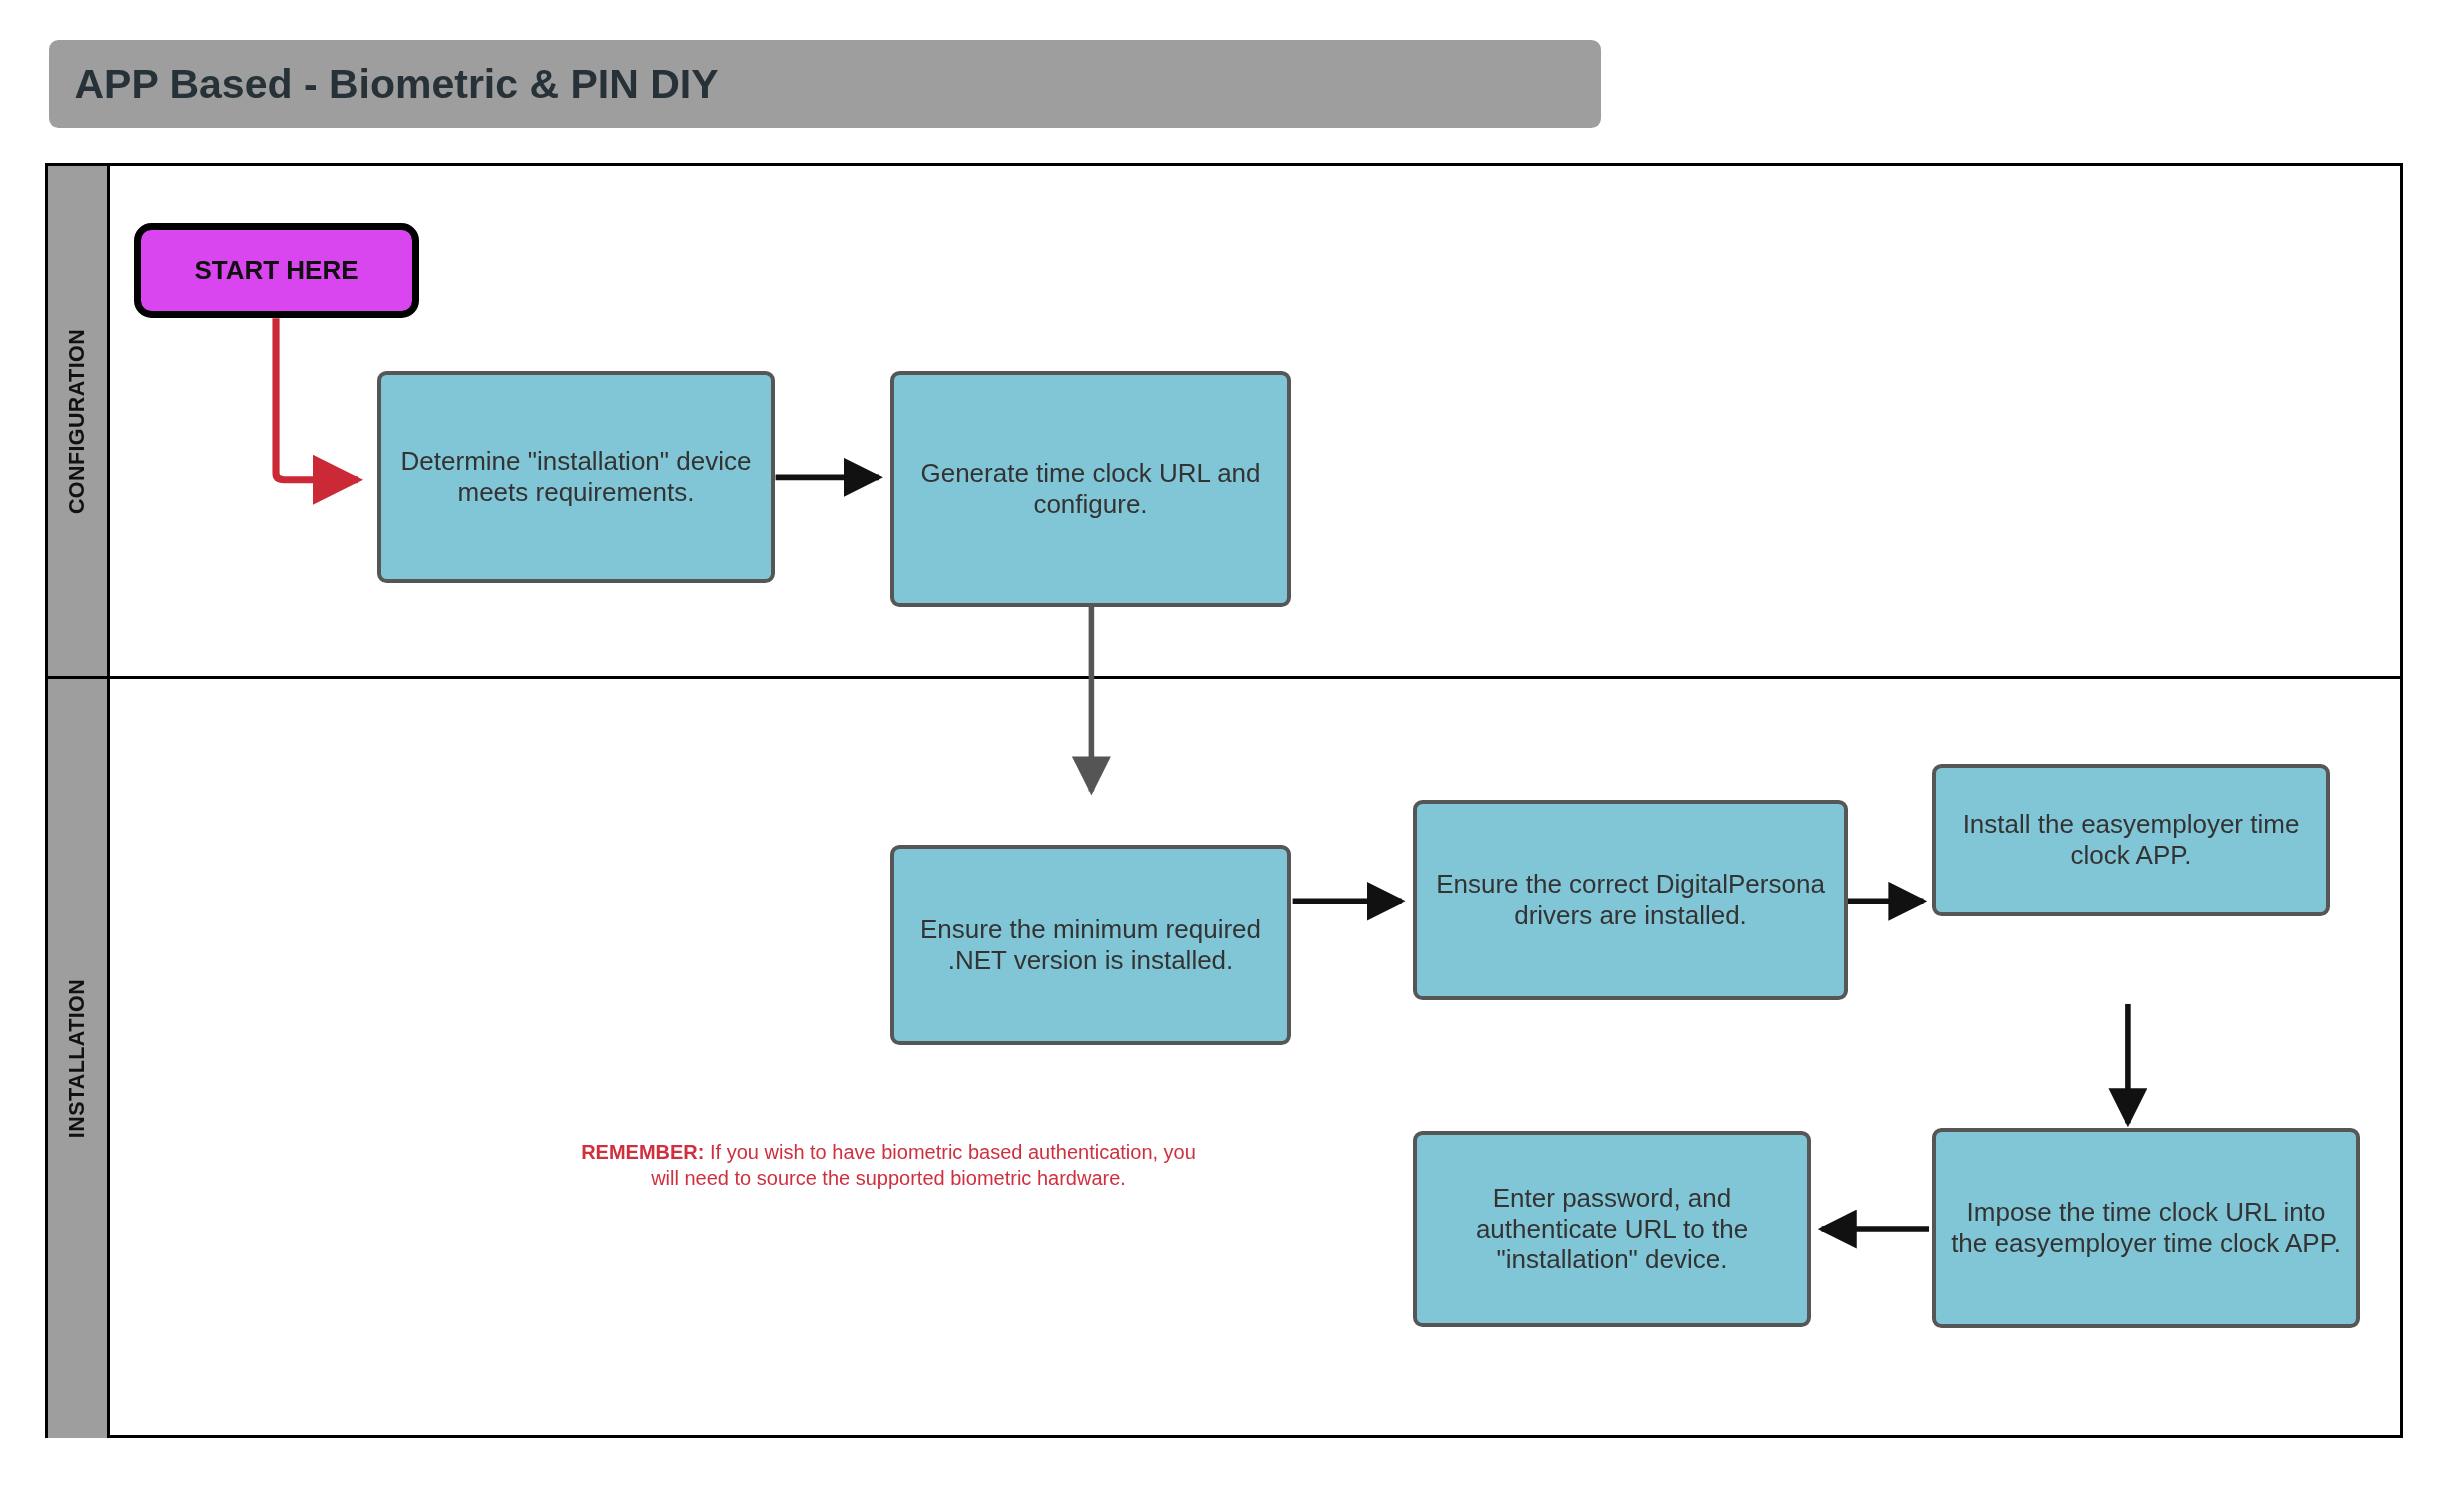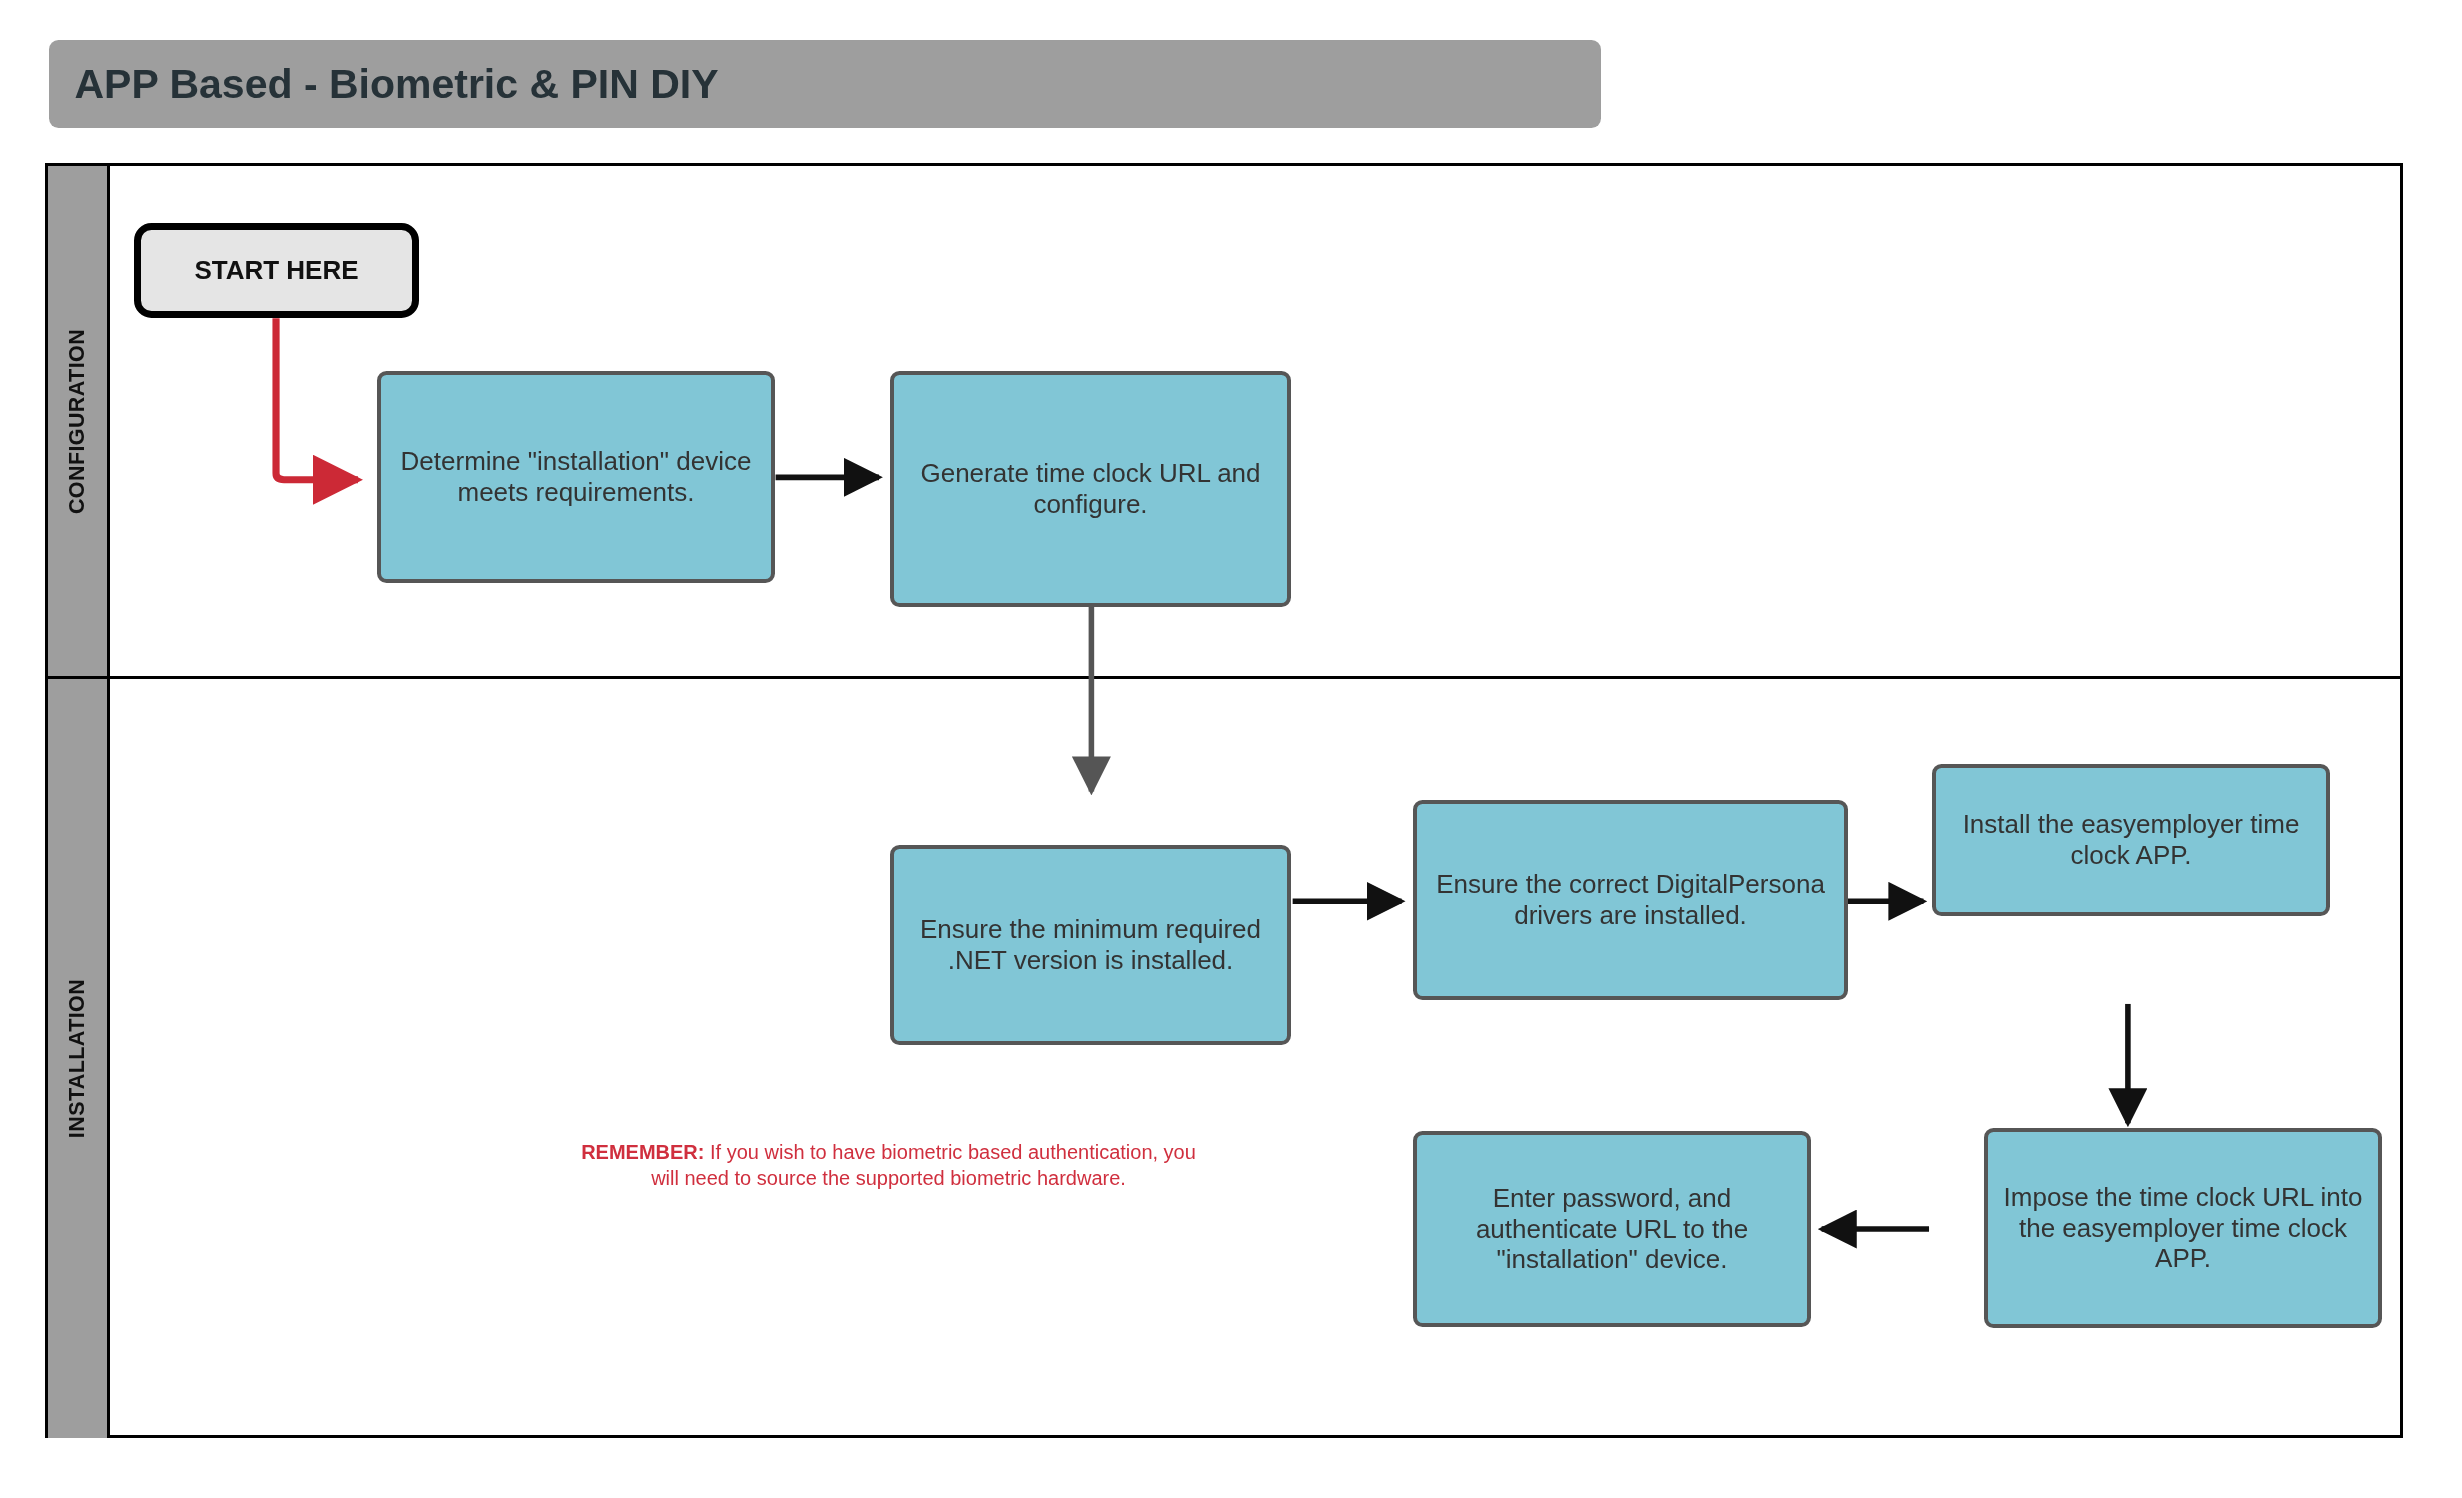--- a/index.html
+++ b/index.html
@@ -97,21 +97,21 @@
   }
   .node-process {
     background: #81C6D6;
     border: 4px solid #565656;
     color: #333333;
     font-size: 26px;
     line-height: 1.18;
     padding: 4.8px 11px;
   }
   .node-start {
-    background: #e5e5e5;
+    background: #d946ef;
     border: 7.2px solid #000000;
     color: #111111;
     font-size: 26px;
     font-weight: bold;
     border-radius: 17.5px;
   }
 
   
   #remember-note {
     position: absolute;
@@ -201,21 +201,21 @@
 </div>
 
 <div class="node node-process" style="left:1413px; top:800px; width:435px; height:200px;">
   <span>Ensure the correct DigitalPersona drivers are installed.</span>
 </div>
 
 <div class="node node-process" style="left:1932px; top:764px; width:398px; height:152px;">
   <span>Install the easyemployer time clock APP.</span>
 </div>
 
-<div class="node node-process" style="left:1984px; top:1128px; width:398px; height:200px;">
+<div class="node node-process" style="left:1932px; top:1128px; width:428px; height:200px;">
   <span>Impose the time clock URL into the easyemployer time clock APP.</span>
 </div>
 
 <div class="node node-process" style="left:1413px; top:1131px; width:398px; height:196px;">
   <span>Enter password, and authenticate URL to the "installation" device.</span>
 </div>
 
 <div id="remember-note" style="left:574px; top:1139px; width:629px;">
   <span class="note-lead">REMEMBER:</span><span> If you wish to have biometric based authentication, you will need to source the supported biometric hardware.</span>
 </div>

